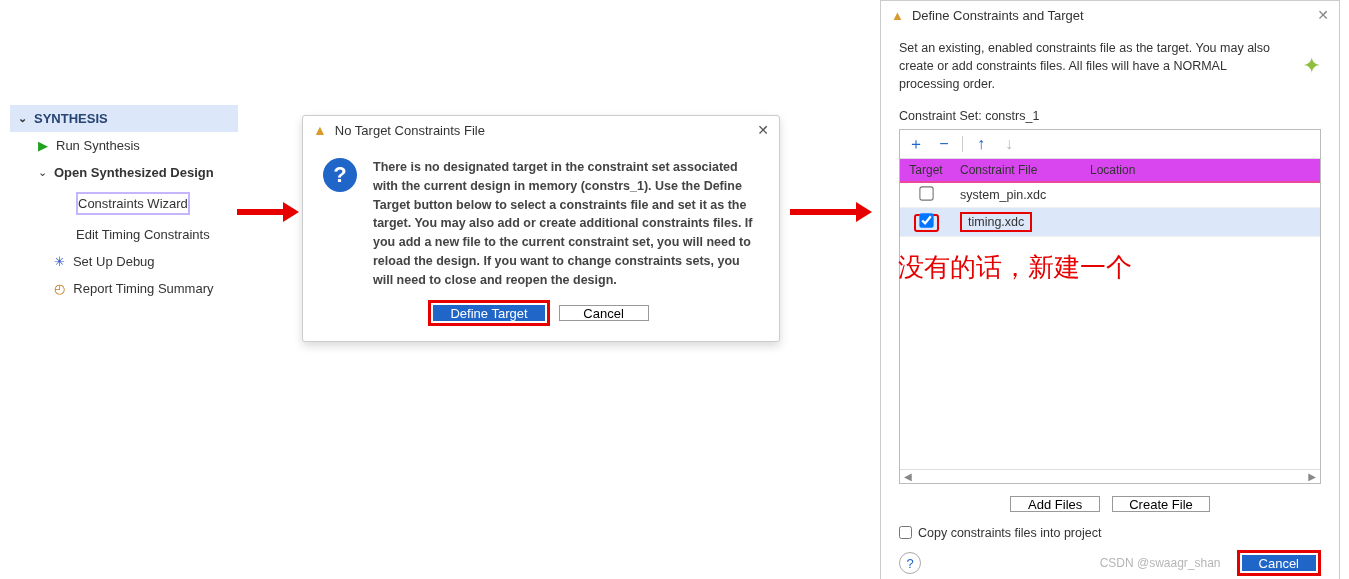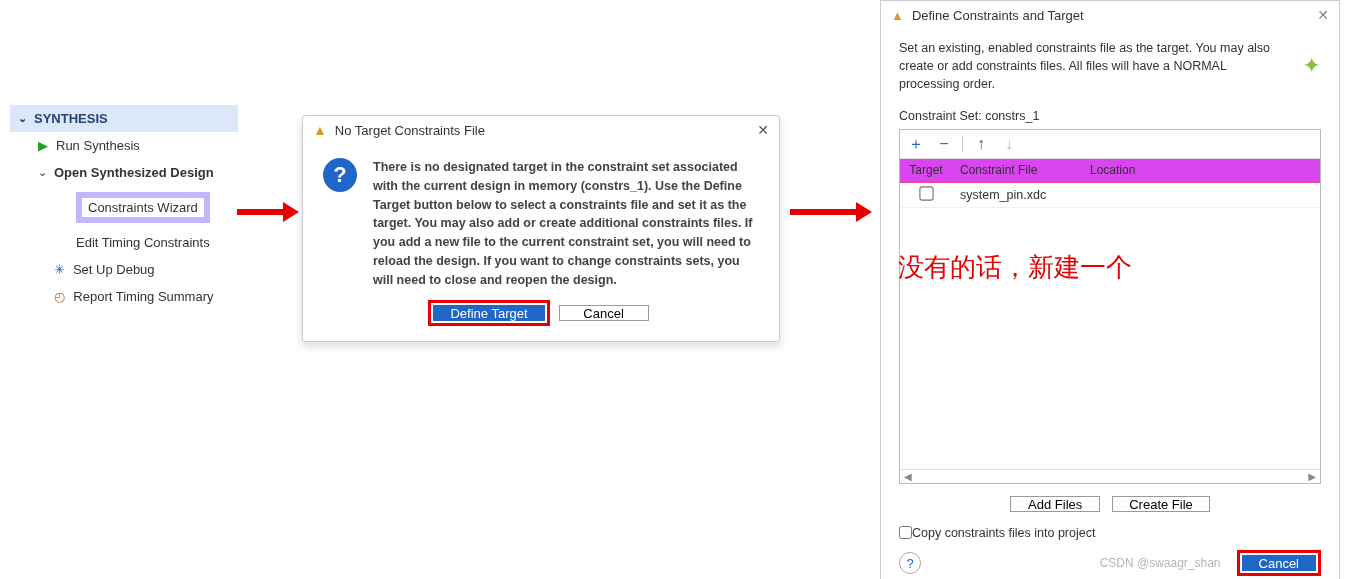--- a/index.html
+++ b/index.html
@@ -28,21 +28,21 @@
   color: #274472;
   display: flex;
   align-items: center;
 }
 .caret { display:inline-block; width:10px; margin-right:6px; font-size:11px; color:#333;}
 .nav-item { padding: 6px 4px 6px 28px; display:flex; align-items:center; }
 .nav-item.child { padding-left: 44px; }
 .nav-item.grandchild { padding-left: 66px; }
 .nav-item .label {}
 .nav-item.bold .label { font-weight: bold; }
-.red-box { border: 6px solid #c4b5fd; padding: 2px 6px; display:inline-block; }
+.red-box { border: 2px solid #c4b5fd; padding: 2px 0; display:inline-block; }
 .icon-play { color:#1FA01F; margin-right:8px; }
 .icon-bug { color:#2d55c9; margin-right:8px; }
 .icon-clock { color:#c67b1f; margin-right:8px; }
 
 
 .arrow {
   position: absolute;
   height: 24px;
   display:flex;
   align-items:center;
@@ -120,21 +120,21 @@
 .flh > div, .flr > div { padding:4px 8px; }
 .col-target{width:52px;text-align:center;}
 .col-file{width:130px;}
 .col-loc{flex:1;}
 .flr { display:flex; align-items:center; font-size:12.5px; border-bottom:1px solid #f0f0f0;}
 .flr.selected { background:#DCE7FA; }
 .flr input[type=checkbox]{ transform:scale(1.1); }
 .cell-target-box { border:2px solid #E60000; border-radius:3px; padding:0 4px; margin:-2px 0;}
 .scroll-h { height:14px; border-top:1px solid #ddd; display:flex; align-items:center; justify-content:space-between; padding:0 4px; color:#888; font-size:10px;}
 .below-buttons { display:flex; justify-content:center; gap:12px; padding:12px 0 10px 0;}
-.chk-row { display:flex; align-items:flex-start; font-size:12.5px; padding:4px 0 10px 0;}
+.chk-row { display:flex; align-items:flex-start; gap:6px; font-size:12.5px; padding:4px 0 10px 0;}
 .footer { display:flex; align-items:center; gap:10px; padding:0 18px 6px 18px;}
 .help { width:22px;height:22px;border:1px solid #aaa;border-radius:50%;color:#2066C8;display:flex;align-items:center;justify-content:center;font-size:13px;cursor:pointer;}
 .footer-spacer{flex:1;}
 .cancel-box { border:3px solid #E60000; padding:2px;}
 .watermark { color:#b6b6b6; font-size:12px; margin-right:6px;}
 </style>
 </head>
 <body>
 
 <div class="nav">
@@ -222,20 +222,33 @@
         <div class="flh">
           <div class="col-target">Target</div>
           <div class="col-file">Constraint File</div>
           <div class="col-loc">Location</div>
         </div>
         <div class="flr">
           <div class="col-target"><input type="checkbox" style=""></div>
           <div class="col-file">system_pin.xdc</div>
           <div class="col-loc"></div>
         </div>
+        <div class="flr selected">
+          <div class="col-target">
+            <span class="cell-target-box">
+              <input type="checkbox" checked="" style="">
+            </span>
+          </div>
+          <div class="col-file">
+            <span style="border:2px solid #E60000;padding:1px 6px;display:inline-block">
+              <span>timing.xdc</span>
+            </span>
+          </div>
+          <div class="col-loc"></div>
+        </div>
       </div>
       <div class="scroll-h">
         <span>◀</span>
         <span>▶</span>
       </div>
     </div>
     <div class="below-buttons">
       <button class="btn">Add Files</button>
       <button class="btn">Create File</button>
     </div>

